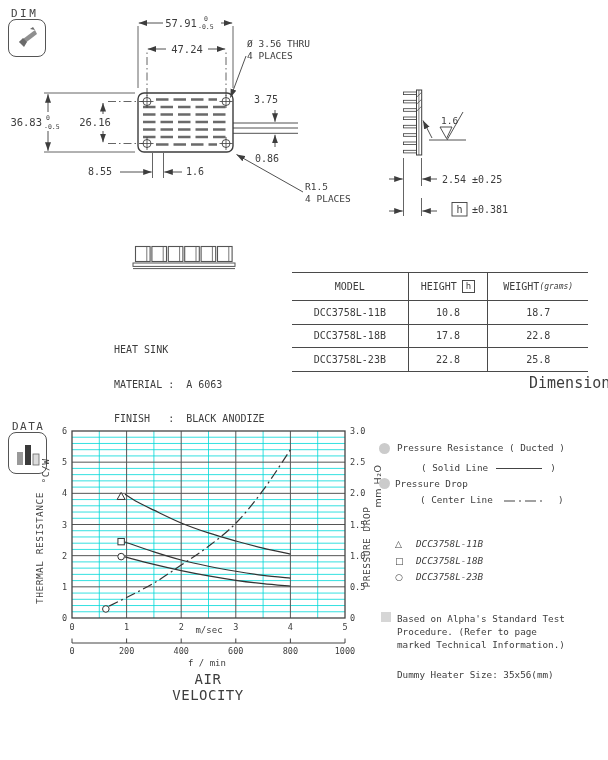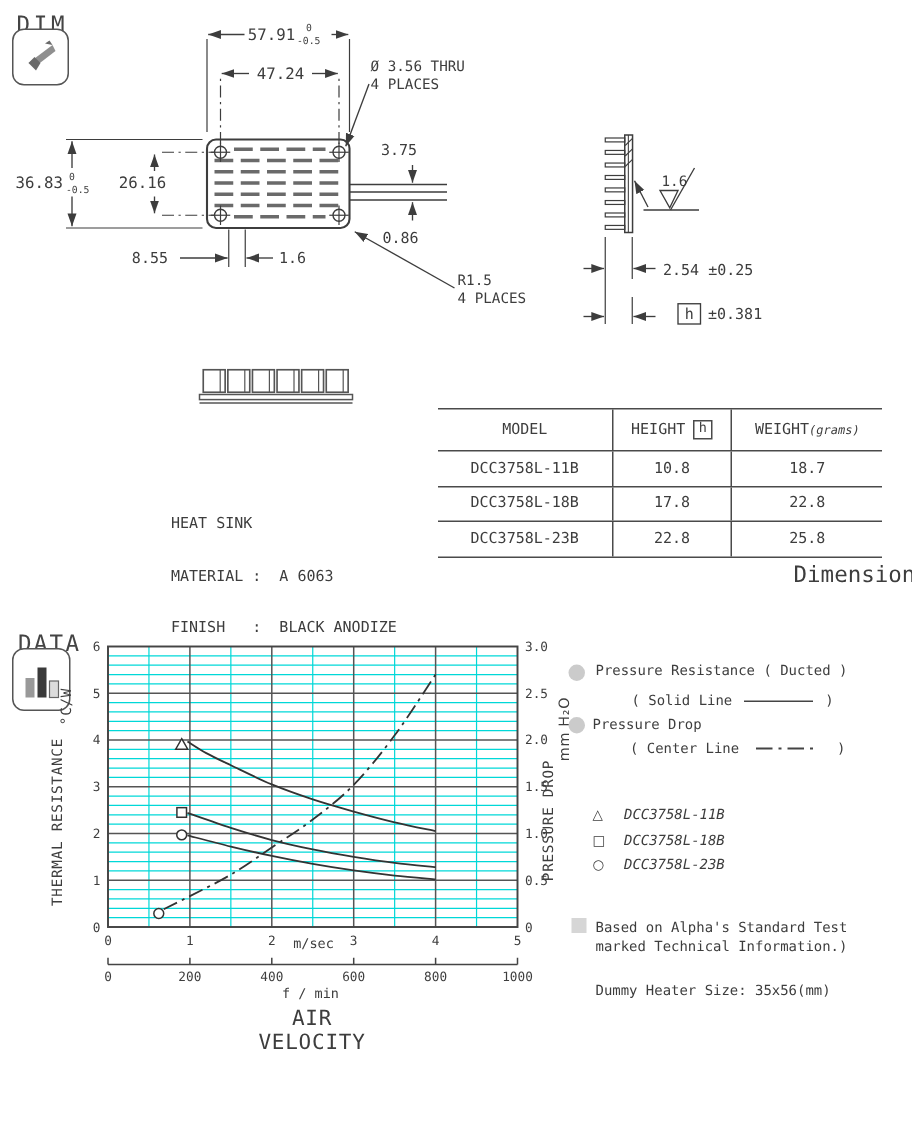--- a/index.html
+++ b/index.html
@@ -1,21 +1,21 @@
 <!DOCTYPE html>
 <html><head>
 <meta charset="utf-8">
 <style>
   html,body{margin:0;padding:0;}
   body{width:608px;height:760px;background:#ffffff;position:relative;overflow:hidden;
        font-family:"DejaVu Sans Mono","DejaVu Sans",monospace;color:#3d3d3d;}
   .abs{position:absolute;}
   svg{font-family:"DejaVu Sans Mono","DejaVu Sans",monospace;}
   svg text{fill:#3d3d3d;stroke:none;}
-  .tab-label{position:absolute;font-size:15px;letter-spacing:2.5px;color:#444;}
+  .tab-label{position:absolute;font-size:11px;letter-spacing:2.5px;color:#444;}
   .tab-box{position:absolute;border:1.5px solid #555;border-radius:8px;background:#fff;
            display:flex;align-items:center;justify-content:center;}
   .vtext{position:absolute;transform:translate(-50%,-50%) rotate(-90deg);white-space:nowrap;
          font-size:9.5px;letter-spacing:0.5px;}
   
   #spec-table{position:absolute;left:292px;top:272px;width:296px;font-size:10px;}
   .t-row{display:flex;border-top:1px solid #4a4a4a;align-items:stretch;}
   .t-row.t-last{border-bottom:1px solid #4a4a4a;}
   .t-cell{display:flex;align-items:center;justify-content:center;text-align:right;}
   .c1{width:116px;} .c2{width:79px;border-left:1px solid #4a4a4a;}
@@ -350,15 +350,16 @@
 </div>
 <div class="leg" style="left:395px;top:536px;line-height:16.5px;font-style:italic;">
   <div><span class="glyph">△</span><span>DCC3758L-11B</span></div>
   <div><span class="glyph">□</span><span>DCC3758L-18B</span></div>
   <div><span class="glyph">○</span><span>DCC3758L-23B</span></div>
 </div>
 
 <div class="note-sq" style="left:381px;top:612px;"></div>
 <div class="leg" style="left:397px;top:612px;line-height:13.2px;">
   <div>Based on Alpha's Standard Test</div>
+  <div>Procedure.  (Refer to page</div>
   <div>marked Technical Information.)</div>
   <div style="margin-top:16px;">Dummy Heater Size: 35x56(mm)</div>
 </div>
 
 </body></html>

